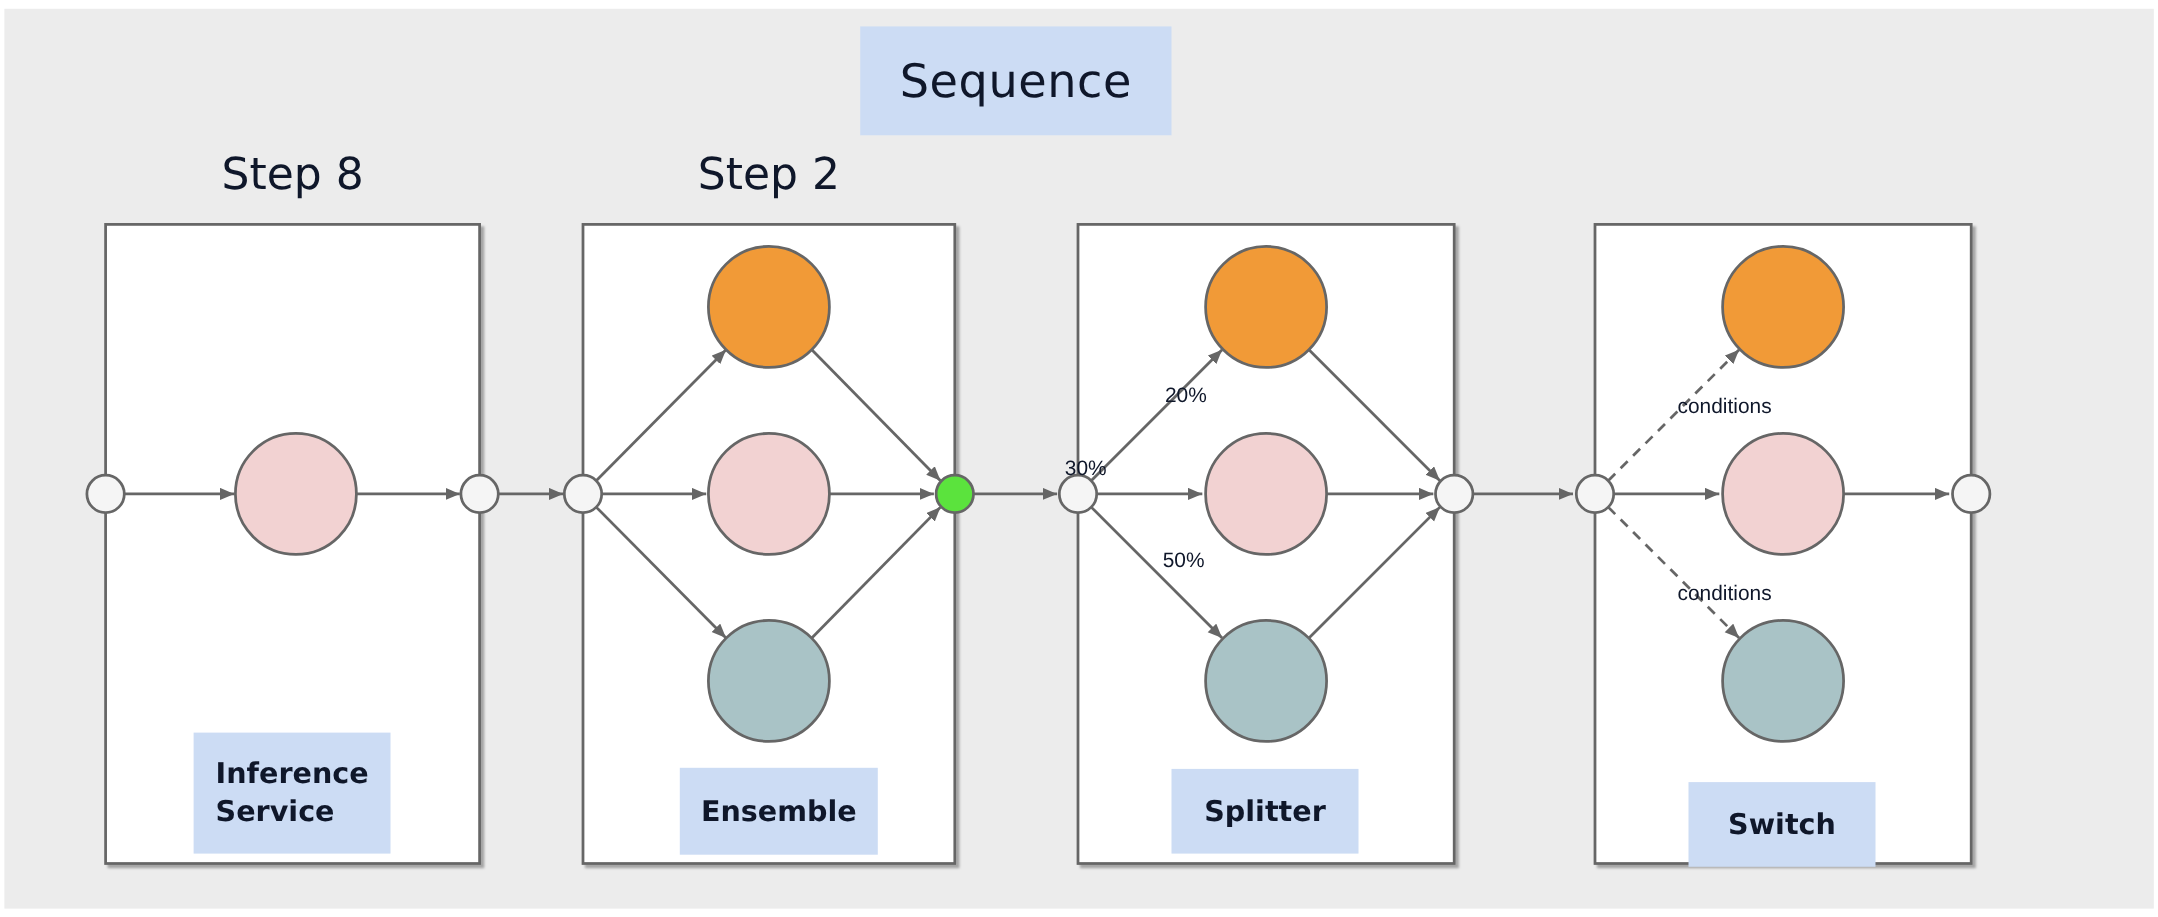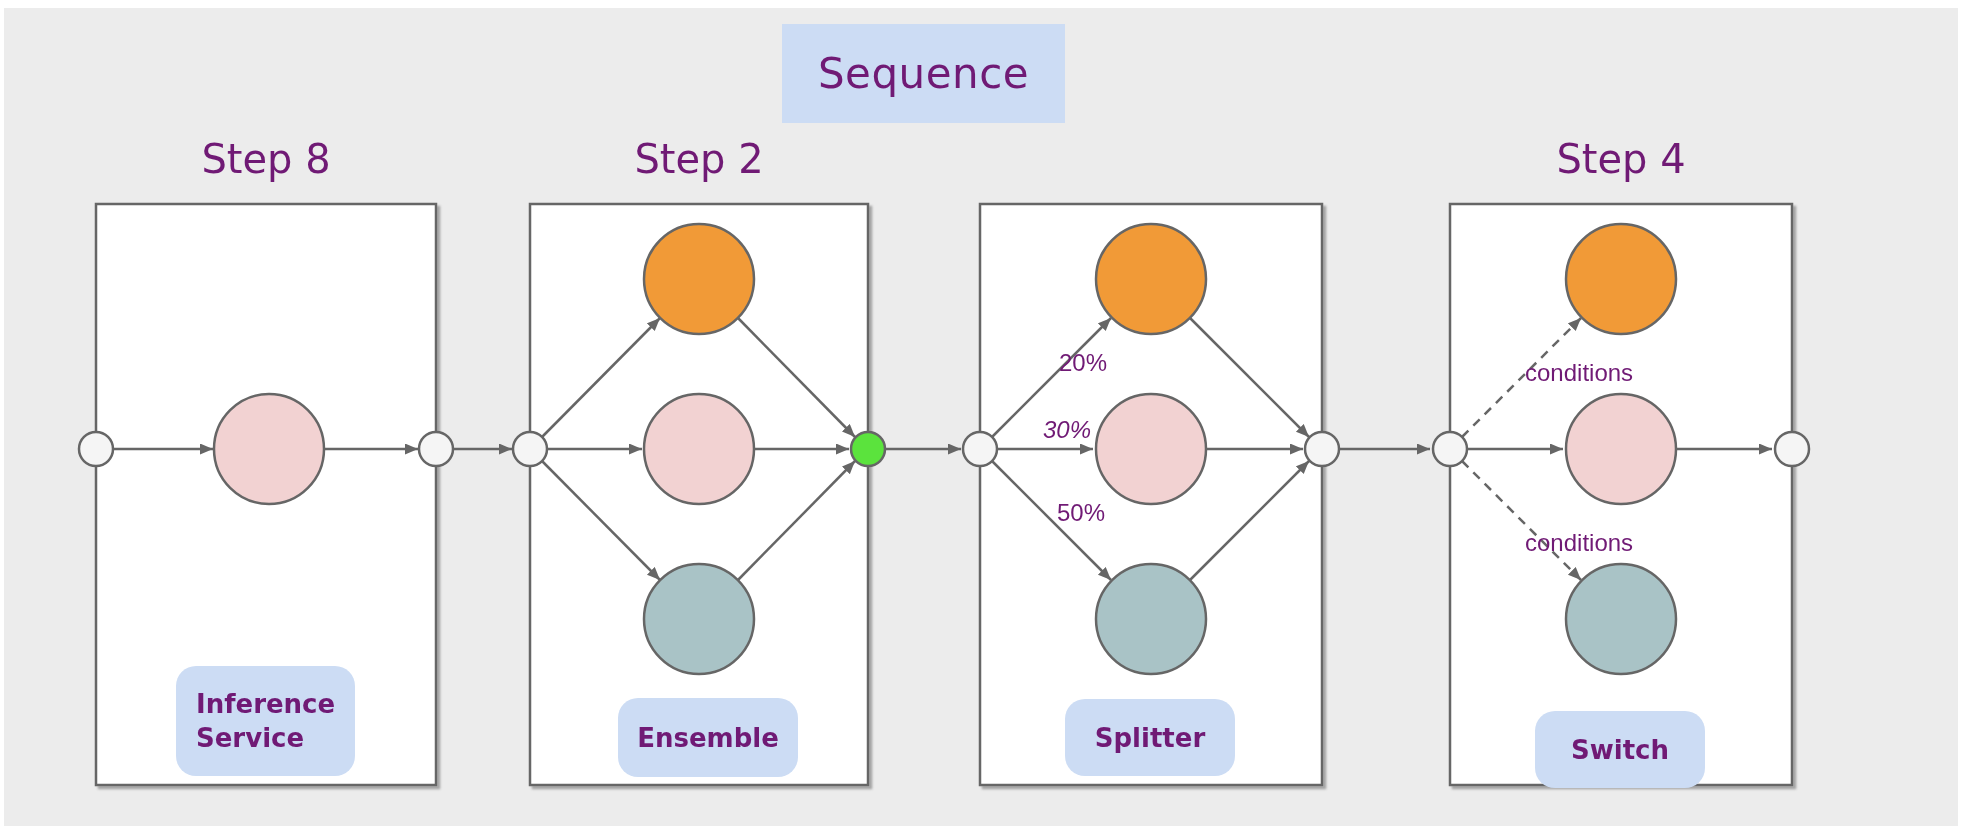--- a/index.html
+++ b/index.html
@@ -1,30 +1,30 @@
 <!DOCTYPE html>
 <html><head>
 <meta charset="utf-8">
 <style>
   html,body{margin:0;padding:0;background:#ffffff;}
   .page{position:relative;width:1962px;height:834px;background:#ffffff;overflow:hidden;
-        font-family:"DejaVu Sans",sans-serif;color:#701a75;}
+        font-family:"DejaVu Sans",sans-serif;color:#0f172a;}
   .canvas{position:absolute;left:4px;top:8px;width:1954px;height:818px;}
   .layer{position:absolute;left:0;top:0;width:1962px;height:834px;}
   svg.layer{pointer-events:none;}
   .abs{position:absolute;}
   .title-box{display:flex;align-items:center;justify-content:center;
              font-size:42px;letter-spacing:0.5px;}
   .step-header{display:flex;align-items:center;justify-content:center;
                font-size:40px;}
   .tag{display:flex;align-items:center;justify-content:center;
-       font-size:26px;font-weight:bold;border-radius:20px;}
+       font-size:26px;font-weight:bold;}
   .tag.left{justify-content:flex-start;padding-left:20px;line-height:34px;
             box-sizing:border-box;}
-  .edge-label{font-family:"Liberation Sans",sans-serif;font-size:24px;
+  .edge-label{font-family:"Liberation Sans",sans-serif;font-size:19px;
               white-space:nowrap;}
 </style>
 </head>
 <body>
 
 <div class="page">
   <div class="canvas" style="background-color: rgb(236, 236, 236);"></div>
 
   <svg class="layer" width="1962" height="834" viewBox="0 0 1962 834">
     <defs>
@@ -94,27 +94,26 @@
     <circle cx="1450" cy="449" r="17" stroke="#666666" stroke-width="2.5" fill="#f5f5f5"></circle>
     <circle cx="1792" cy="449" r="17" stroke="#666666" stroke-width="2.5" fill="#f5f5f5"></circle>
   </svg>
 
   <div class="layer">
 
     <div class="abs title-box" style="left: 782px; top: 24px; width: 283px; height: 99px; background-color: rgb(204, 220, 244);">Sequence</div>
 
     <div class="abs step-header" style="left:96px;top:128px;width:340px;height:62px;">Step 8</div>
     <div class="abs step-header" style="left:530px;top:128px;width:338px;height:62px;text-align:right;">Step 2</div>
-    <div class="abs step-header" style="left:1450px;top:128px;width:342px;height:62px;">Step 4</div>
 
     <div class="abs tag left" style="left: 176px; top: 666px; width: 179px; height: 110px; background-color: rgb(204, 220, 244);">Inference Service</div>
     <div class="abs tag" style="left: 1065px; top: 699px; width: 170px; height: 77px; background-color: rgb(204, 220, 244);">Splitter</div>
     <div class="abs tag" style="left: 618px; top: 698px; width: 180px; height: 79px; background-color: rgb(204, 220, 244);">Ensemble</div>
     <div class="abs tag" style="left: 1535px; top: 699px; width: 170px; height: 77px; background-color: rgb(204, 220, 244); margin-top: 12px;">Switch</div>
 
     <div class="abs edge-label" style="left:1059px;top:349px;">20%</div>
-    <div class="abs edge-label" style="left:1043px;top:416px;font-style:italic;">30%</div>
+    <div class="abs edge-label" style="left:968px;top:416px;">30%</div>
     <div class="abs edge-label" style="left:1057px;top:499px;">50%</div>
 
     <div class="abs edge-label" style="left:1525px;top:359px;">conditions</div>
     <div class="abs edge-label" style="left:1525px;top:529px;">conditions</div>
   </div>
 </div>
 
 </body></html>

